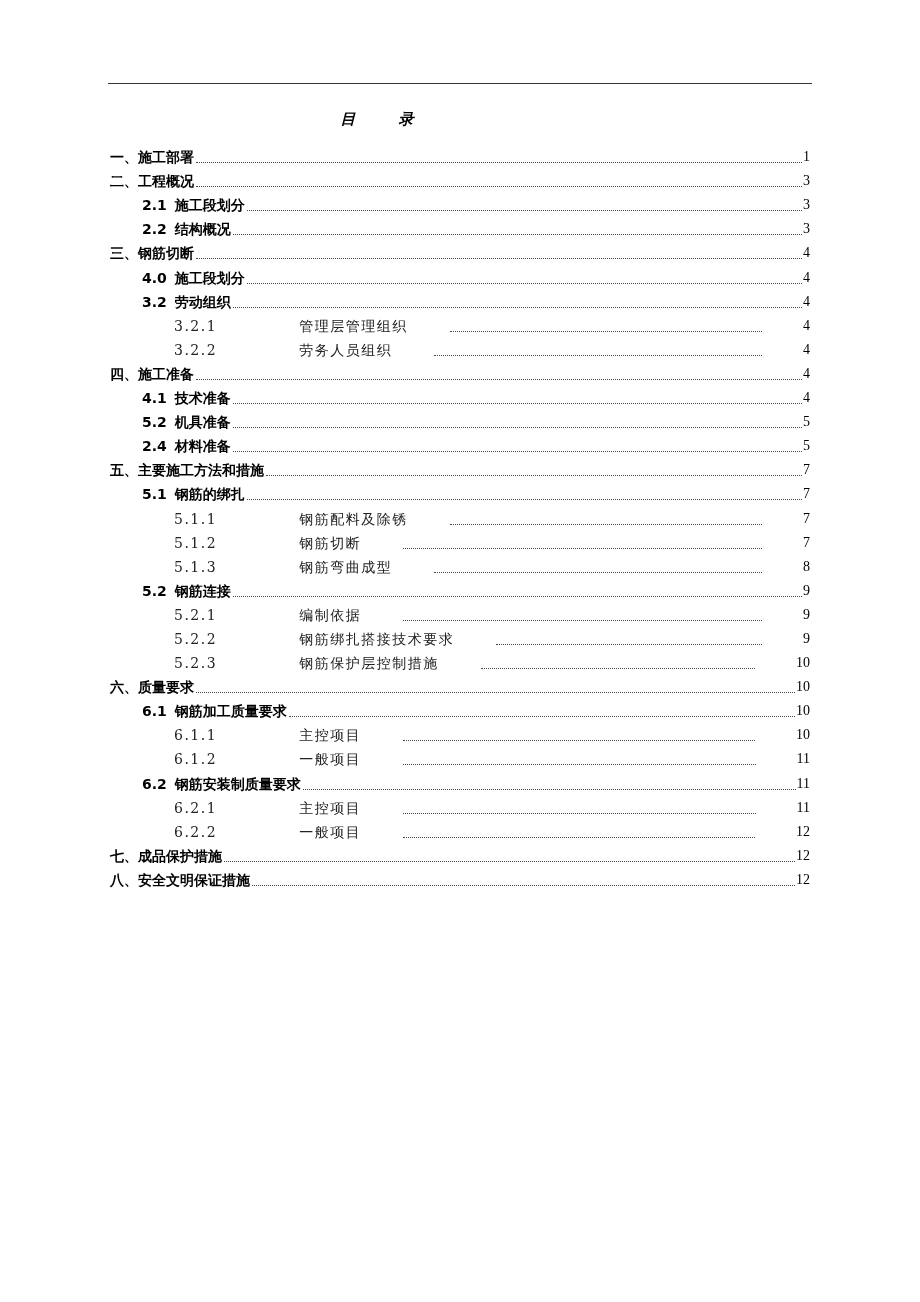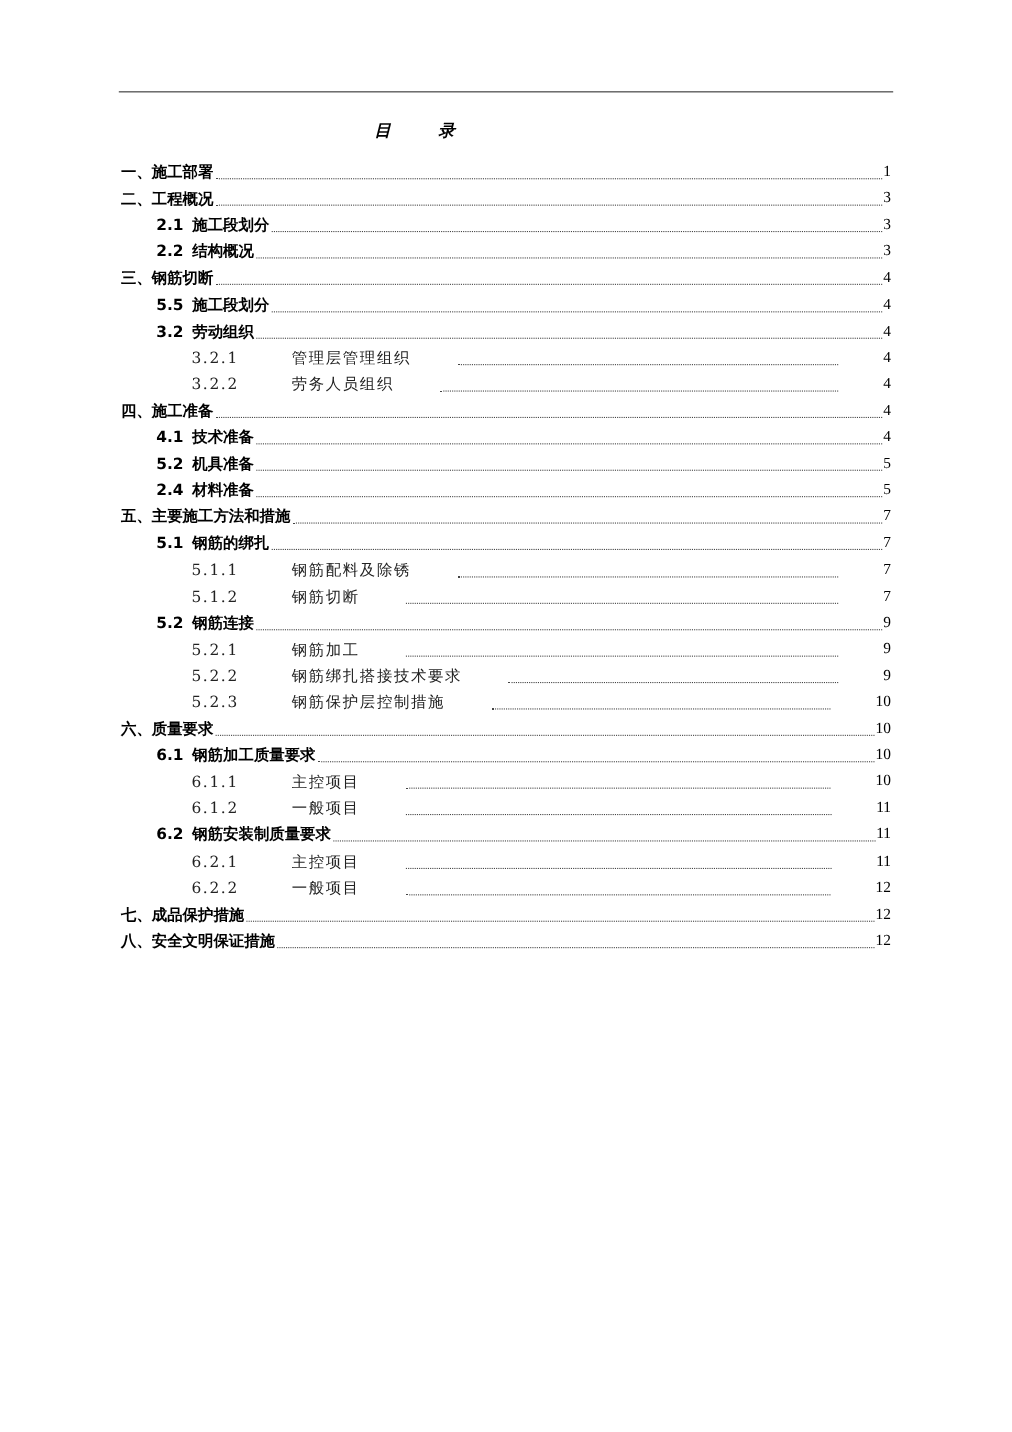--- a/index.html
+++ b/index.html
@@ -73,20 +73,21 @@
       margin-right: 8px;
     }
     .toc-row.l3 .toc-num {
       letter-spacing: 1.5px;
     }
     .toc-label {
       flex: 0 0 auto;
     }
     .toc-row.l3 .toc-label {
       letter-spacing: 1.5px;
+      margin-left: 34px;
     }
     .toc-leader {
       flex: 1 1 auto;
       margin: 0 1px 4px 2px;
       border-bottom: 1.5px dotted #444444;
       height: 0;
     }
     .toc-page {
       flex: 0 0 auto;
       font-family: "Liberation Serif", "DejaVu Serif", serif;
@@ -128,21 +129,21 @@
       <span class="toc-leader"></span>
       <span class="toc-page">3</span>
     </div>
     <div class="toc-row l1">
       <span class="toc-num" style="margin-right: 0px;">三、</span>
       <span class="toc-label">钢筋切断</span>
       <span class="toc-leader"></span>
       <span class="toc-page">4</span>
     </div>
     <div class="toc-row l2">
-      <span class="toc-num">5.5</span>
+      <span class="toc-num">4.0</span>
       <span class="toc-label">施工段划分</span>
       <span class="toc-leader"></span>
       <span class="toc-page">4</span>
     </div>
     <div class="toc-row l2">
       <span class="toc-num">3.2</span>
       <span class="toc-label">劳动组织</span>
       <span class="toc-leader"></span>
       <span class="toc-page">4</span>
     </div>
@@ -199,29 +200,35 @@
       <span class="toc-label">钢筋配料及除锈</span>
       <span class="toc-leader"></span>
       <span class="toc-page">7</span>
     </div>
     <div class="toc-row l3">
       <span class="toc-num">5.1.2</span>
       <span class="toc-label">钢筋切断</span>
       <span class="toc-leader"></span>
       <span class="toc-page">7</span>
     </div>
+    <div class="toc-row l3">
+      <span class="toc-num">5.1.3</span>
+      <span class="toc-label">钢筋弯曲成型</span>
+      <span class="toc-leader"></span>
+      <span class="toc-page">8</span>
+    </div>
     <div class="toc-row l2">
       <span class="toc-num">5.2</span>
       <span class="toc-label">钢筋连接</span>
       <span class="toc-leader"></span>
       <span class="toc-page">9</span>
     </div>
     <div class="toc-row l3">
       <span class="toc-num">5.2.1</span>
-      <span class="toc-label">钢筋加工</span>
+      <span class="toc-label">编制依据</span>
       <span class="toc-leader"></span>
       <span class="toc-page">9</span>
     </div>
     <div class="toc-row l3">
       <span class="toc-num">5.2.2</span>
       <span class="toc-label">钢筋绑扎搭接技术要求</span>
       <span class="toc-leader"></span>
       <span class="toc-page">9</span>
     </div>
     <div class="toc-row l3">

